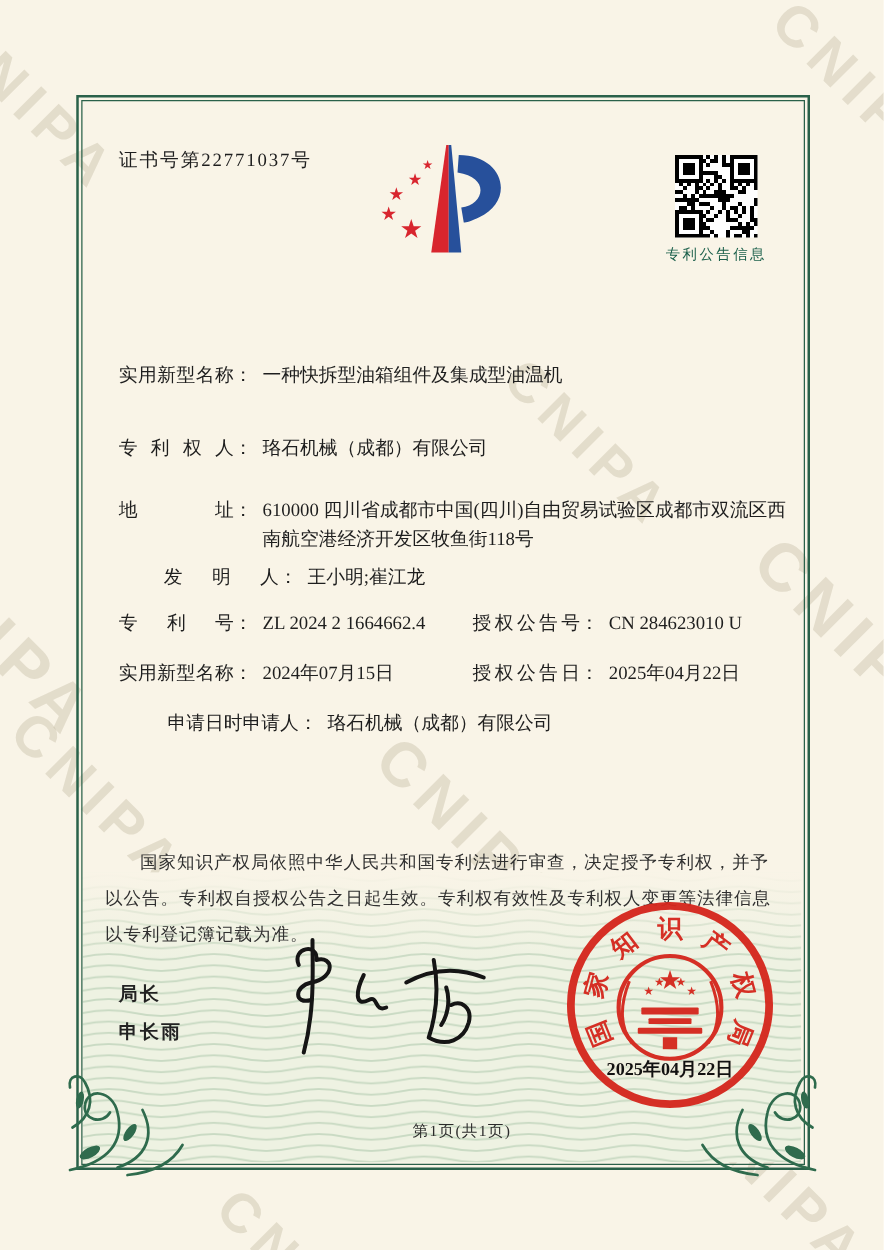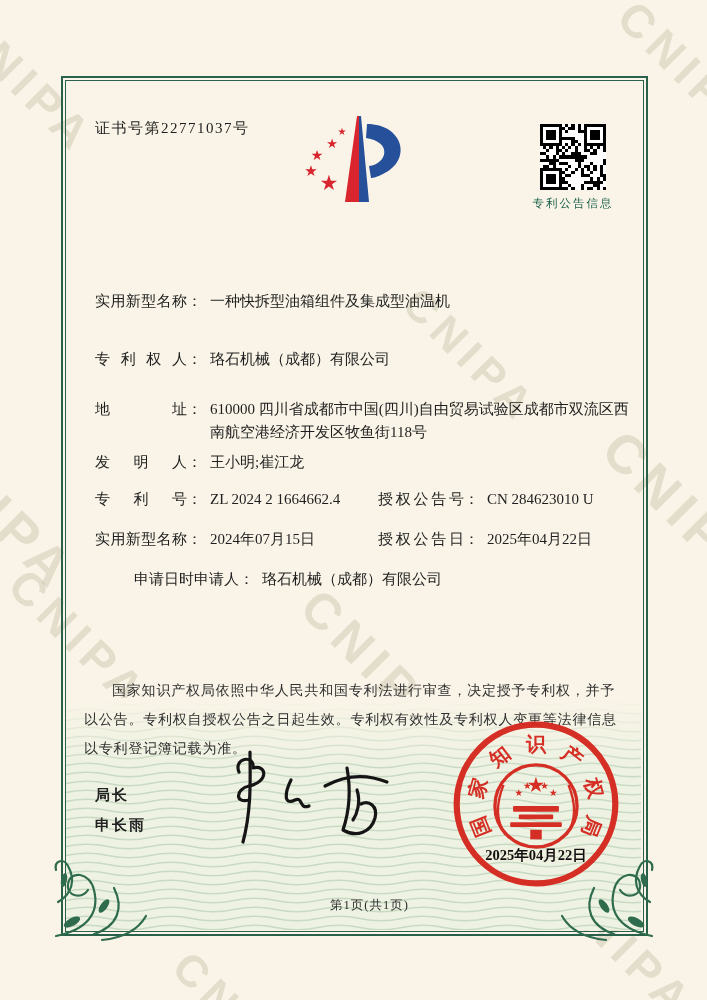--- a/index.html
+++ b/index.html
@@ -366,21 +366,21 @@
   </div>
 
   <div class="row" style="top:348px;">
     <span class="lab">专利权人</span><span class="colon">：</span><span class="val">珞石机械（成都）有限公司</span>
   </div>
 
   <div class="row" style="top:398px;">
     <span class="lab">地址</span><span class="colon">：</span><span class="val wrap">610000 四川省成都市中国(四川)自由贸易试验区成都市双流区西南航空港经济开发区牧鱼街118号</span>
   </div>
 
-  <div class="row" style="top:451px;">
+  <div class="row" style="top:451px;margin-left:36px;">
     <span class="lab">发明人</span><span class="colon">：</span><span class="val">王小明;崔江龙</span>
   </div>
 
   <div class="row two-col" style="top:488px;right:70px;">
     <div class="col-left">
       <span class="lab">专利号</span><span class="colon">：</span><span class="val">ZL 2024 2 1664662.4</span>
     </div>
     <div>
       <span class="lab r">授权公告号</span><span class="colon">：</span><span class="val">CN 284623010 U</span>
     </div>

